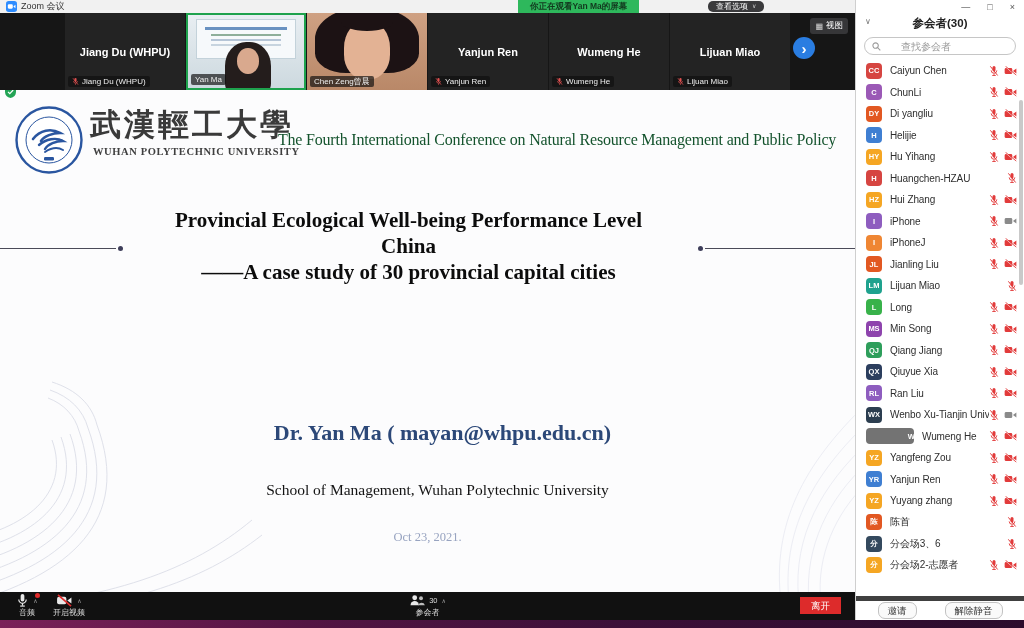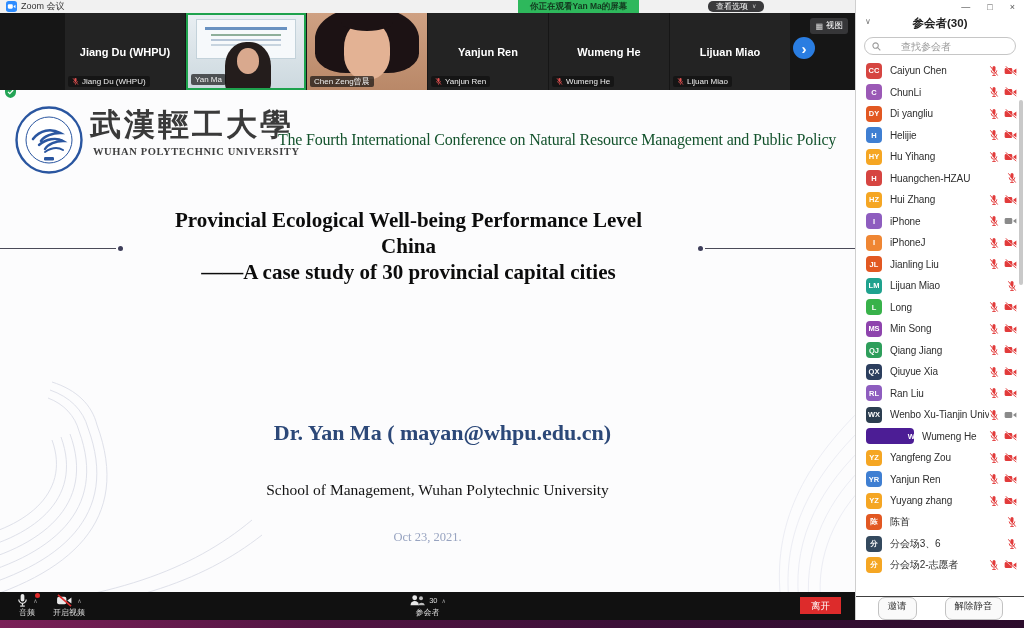--- a/index.html
+++ b/index.html
@@ -138,21 +138,21 @@
   .p-avatar { width:16px; height:16px; border-radius:4px; color:#fff; font-size:7.5px;
     font-weight:bold; display:flex; align-items:center; justify-content:center;
     flex-shrink:0; }
   .p-name { margin-left:8px; font-size:10px; color:#2e2e2e; white-space:nowrap;
     overflow:hidden; flex:1; letter-spacing:-0.1px; }
   .p-icons { display:flex; align-items:center; gap:5px; flex-shrink:0; }
   .p-icons svg { display:block; }
   .sb-scroll { position:absolute; right:1px; top:100px; width:4px; height:185px;
     background:#c9c9c9; border-radius:2px; }
   .panel-foot { position:absolute; left:0; right:0; bottom:0; height:24px; background:#fff;
-    border-top:1px solid #404040; display:flex; justify-content:center;
+    border-top:5px solid #404040; display:flex; align-items:center; justify-content:center;
     gap:28px; }
   .foot-btn { border:1px solid #c2c2c2; background:#fafafa; border-radius:7px;
     font-size:9.5px; color:#333; padding:1px 9px; line-height:13px; }
 </style>
 </head>
 <body>
 
 <div id="app">
 
   <div id="titlebar">
@@ -730,21 +730,21 @@
         <line x1="1.6" y1="1.4" x2="10.4" y2="12.4" stroke="#e23b3b" stroke-width="1.2"></line>
       </svg>
 
       <svg width="13" height="10" viewBox="0 0 16 12">
         <rect x="0.8" y="2.2" width="9.4" height="7.6" rx="1.8" fill="#8a8a8a"></rect>
         <path d="M11 6 L15.2 3 V9 Z" fill="#8a8a8a"></path>
       </svg>
     </span>
   </div>
         <div class="p-row">
-    <span class="p-avatar" style="background: #4c1d95; padding-left: 48px;">WH</span>
+    <span class="p-avatar" style="background: #737373; padding-left: 48px;">WH</span>
     <span class="p-name">Wumeng He</span>
     <span class="p-icons">
       <svg width="10" height="12" viewBox="0 0 12 14">
         <rect x="4.2" y="1" width="3.6" height="6.6" rx="1.8" fill="#e23b3b"></rect>
         <path d="M2.6 6.3 a3.4 3.4 0 0 0 6.8 0" stroke="#e23b3b" fill="none" stroke-width="1.1"></path>
         <line x1="6" y1="10.2" x2="6" y2="12" stroke="#e23b3b" stroke-width="1.1"></line>
         <line x1="3.9" y1="12.4" x2="8.1" y2="12.4" stroke="#e23b3b" stroke-width="1.1"></line>
         <line x1="1.6" y1="1.4" x2="10.4" y2="12.4" stroke="#e23b3b" stroke-width="1.2"></line>
       </svg>
       <svg width="13" height="10" viewBox="0 0 16 12">

